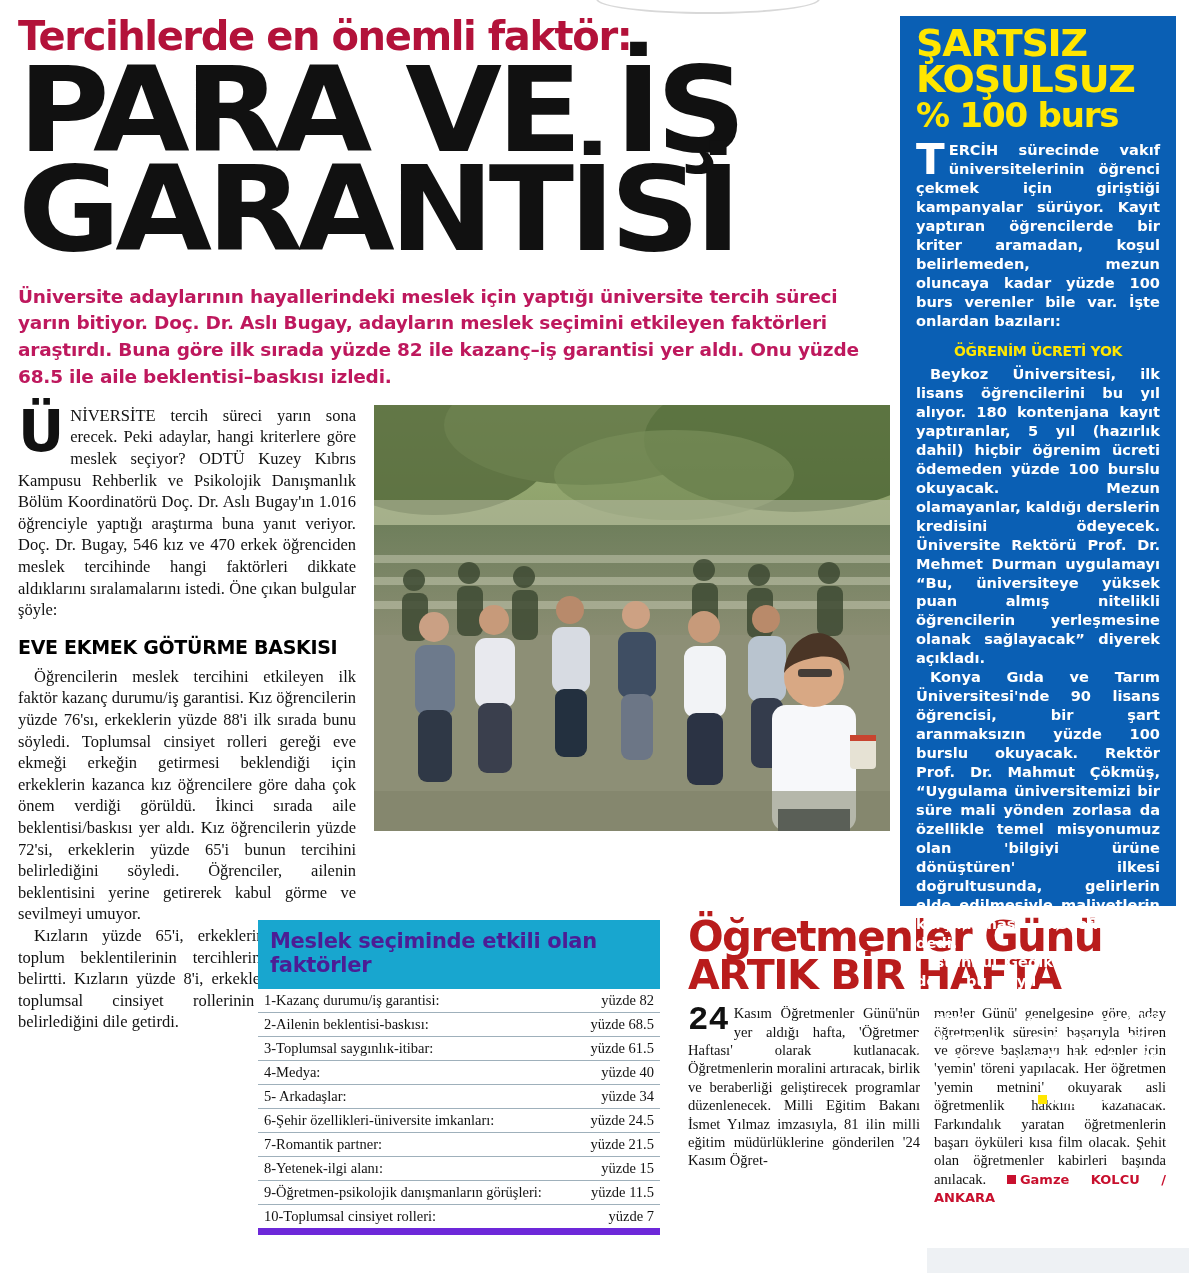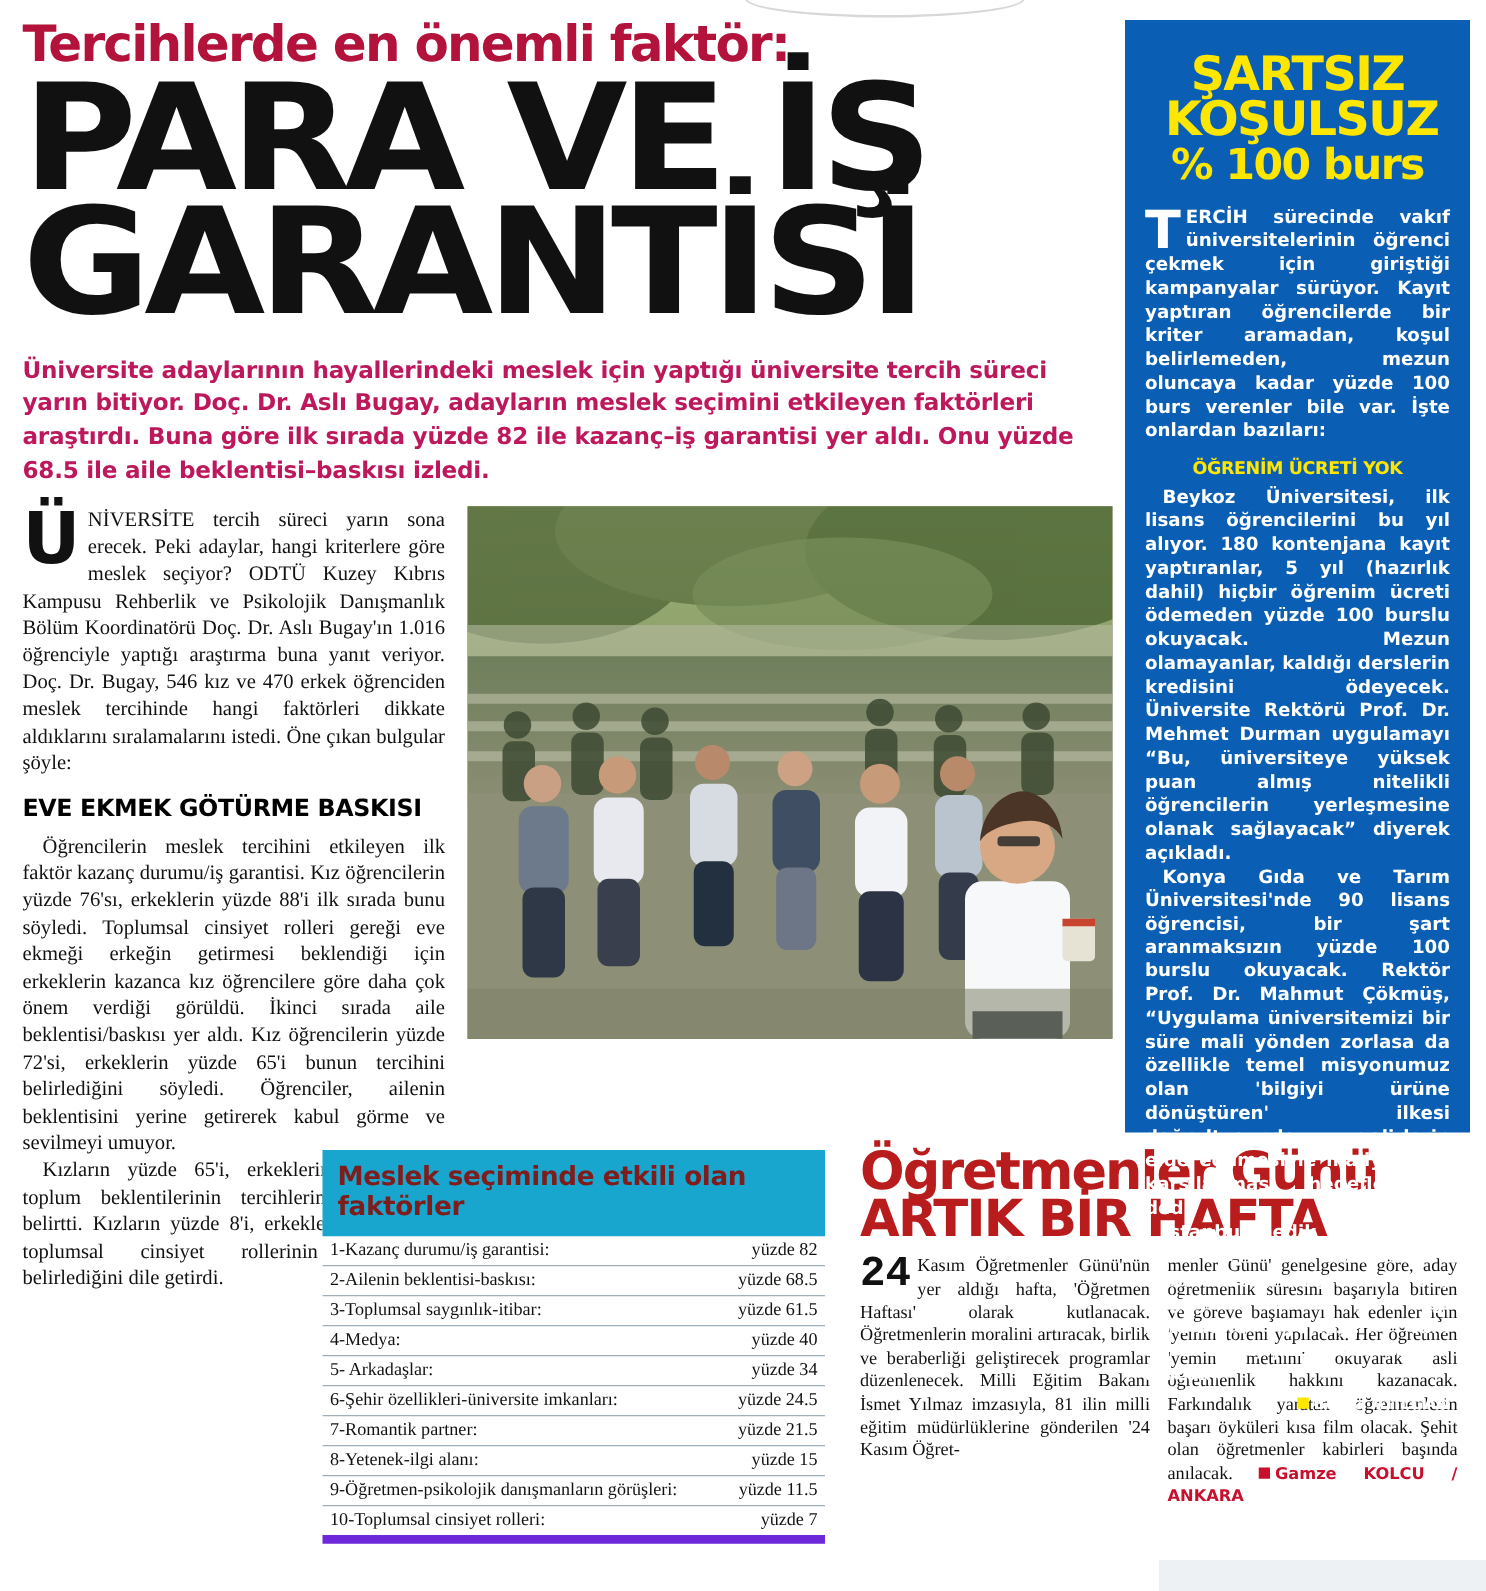--- a/index.html
+++ b/index.html
@@ -34,21 +34,21 @@
            margin:14px 0 6px;letter-spacing:-0.3px;color:#000000;}
   .col1 p{margin:0 0 0 0;text-indent:16px;}
   .col1 p.noind{text-indent:0;}
 
   
   .photo{position:absolute;left:356px;top:0;width:516px;height:426px;overflow:hidden;background:#6a7f52;}
   .photo svg{display:block;}
 
   
   .factors{position:absolute;left:258px;top:920px;width:402px;background:#fff;}
-  .factors .fhead{background:#18a6cf;color:#7f1d1d;font-family:"DejaVu Sans",sans-serif;
+  .factors .fhead{background:#18a6cf;color:#4c1d95;font-family:"DejaVu Sans",sans-serif;
                   font-weight:bold;font-size:21px;line-height:1.12;padding:10px 12px 12px;letter-spacing:-0.3px;}
   .factors table{width:100%;border-collapse:collapse;font-family:"Liberation Serif",serif;font-size:14.5px;}
   .factors td{border-top:1px solid #9fb0bb;padding:3px 6px 3px 6px;}
   .factors tr:first-child td{border-top:none;}
   .factors td.v{text-align:right;white-space:nowrap;width:96px;}
   .factors tr:last-child td{border-bottom:7px solid #6d28d9;font-family:Liberation Serif, serif;}
 
   
   .teachers{position:absolute;left:688px;top:918px;width:488px;}
   .teachers h2{margin:0;font-family:"DejaVu Sans",sans-serif;font-weight:bold;
@@ -59,22 +59,22 @@
   .tcols .c{width:232px;}
   .bignum{float:left;font-family:Liberation Mono, monospace;font-weight:bold;font-size:34px;
           line-height:26px;margin:3px 5px 0 0;}
   .credit{color:#c8102e;font-family:"DejaVu Sans",sans-serif;font-weight:bold;font-size:13px;}
   .sq{display:inline-block;width:9px;height:9px;background:#c8102e;margin-right:4px;}
 
   
   .side{position:absolute;left:900px;top:16px;width:276px;height:890px;background:#0a5fb4;
         color:#fff;padding:0;}
   .side .inner{padding:10px 16px 12px 16px;}
-  .side h1{margin:16px;font-family:"DejaVu Sans",sans-serif;font-weight:bold;color:#ffe600;
-           font-size:38px;line-height:0.94;letter-spacing:-1.2px;text-align:center;}
+  .side h1{margin:0;font-family:"DejaVu Sans",sans-serif;font-weight:bold;color:#ffe600;
+           font-size:38px;line-height:0.94;letter-spacing:-1.2px;text-align:left;}
   .side h1 .l3{font-size:34px;}
   .side .lede{margin-top:8px;font-family:"DejaVu Sans",sans-serif;font-weight:bold;
               font-size:14.6px;line-height:1.3;text-align:justify;}
   .side .lede .dc{float:left;font-size:42px;line-height:32px;margin:3px 4px 0 0;font-weight:bold;}
   .side h3{margin:12px 0 6px;font-family:"DejaVu Sans",sans-serif;font-weight:bold;
            color:#ffe600;font-size:14px;text-align:center;letter-spacing:-0.3px;}
   .side p{margin:0;font-family:"DejaVu Sans",sans-serif;font-weight:bold;font-size:14.6px;
           line-height:1.3;text-align:justify;text-indent:14px;}
   .side .sig{margin-top:6px;text-align:right;font-family:"DejaVu Sans",sans-serif;
              font-weight:bold;font-size:13px;}

